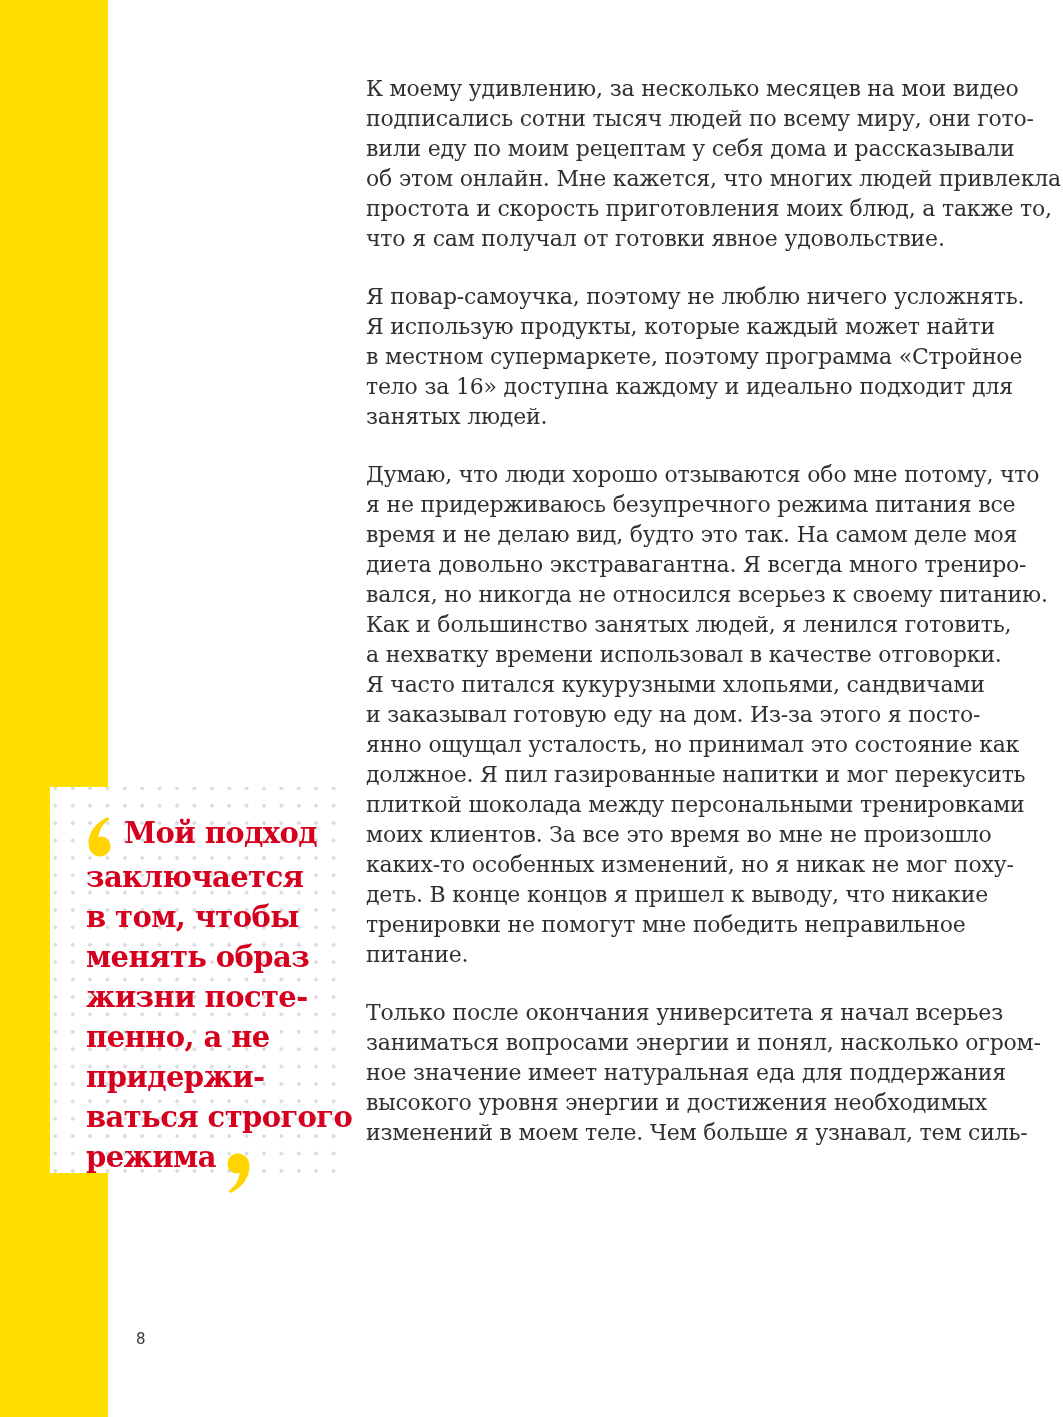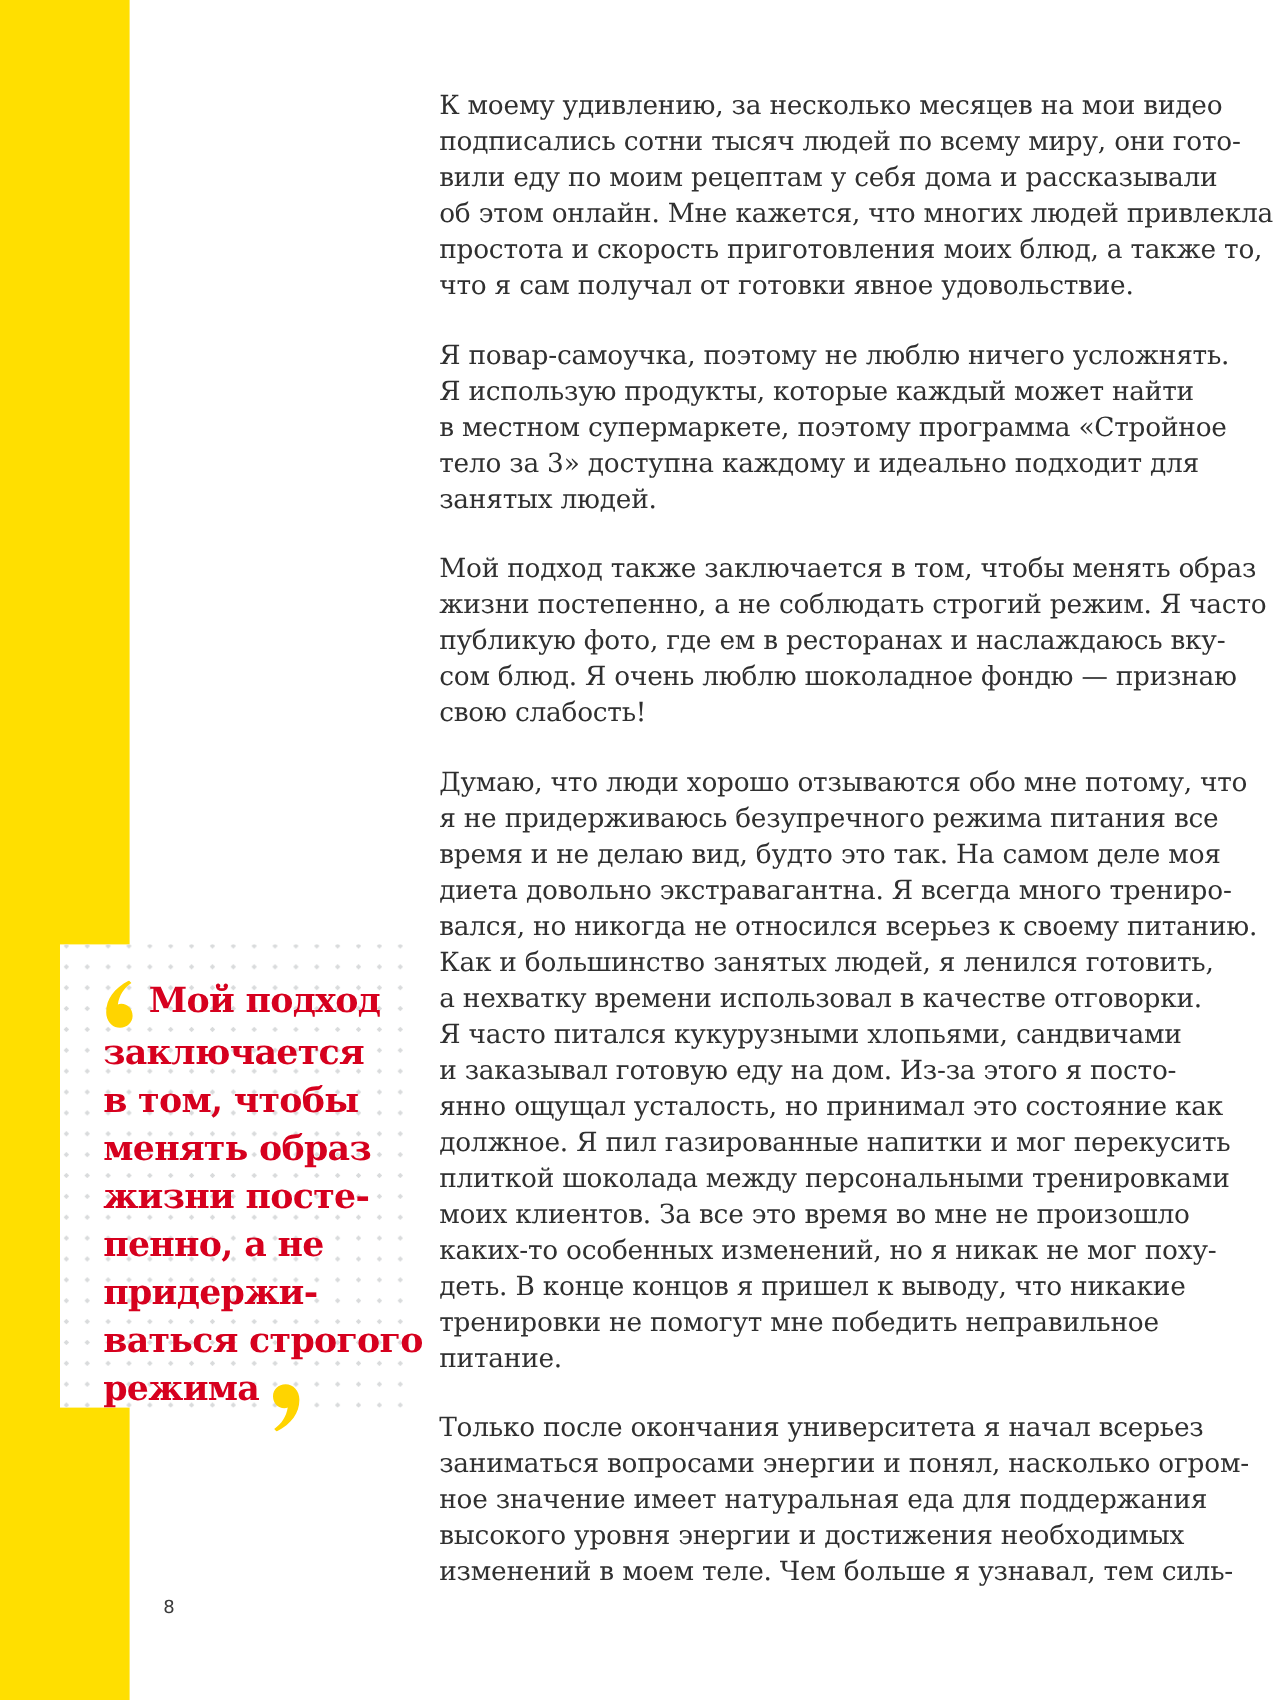--- a/index.html
+++ b/index.html
@@ -97,27 +97,22 @@
   <main class="body-col">
     <p>К моему удивлению, за несколько месяцев на мои видео
 подписались сотни тысяч людей по всему миру, они гото-
 вили еду по моим рецептам у себя дома и рассказывали
 об этом онлайн. Мне кажется, что многих людей привлекла
 простота и скорость приготовления моих блюд, а также то,
 что я сам получал от готовки явное удовольствие.</p>
     <p>Я повар-самоучка, поэтому не люблю ничего усложнять.
 Я использую продукты, которые каждый может найти
 в местном супермаркете, поэтому программа «Стройное
-тело за 3» доступна каждому и идеально подходит для
+тело за 16» доступна каждому и идеально подходит для
 занятых людей.</p>
-    <p>Мой подход также заключается в том, чтобы менять образ
-жизни постепенно, а не соблюдать строгий режим. Я часто
-публикую фото, где ем в ресторанах и наслаждаюсь вку-
-сом блюд. Я очень люблю шоколадное фондю — признаю
-свою слабость!</p>
     <p>Думаю, что люди хорошо отзываются обо мне потому, что
 я не придерживаюсь безупречного режима питания все
 время и не делаю вид, будто это так. На самом деле моя
 диета довольно экстравагантна. Я всегда много трениро-
 вался, но никогда не относился всерьез к своему питанию.
 Как и большинство занятых людей, я ленился готовить,
 а нехватку времени использовал в качестве отговорки.
 Я часто питался кукурузными хлопьями, сандвичами
 и заказывал готовую еду на дом. Из-за этого я посто-
 янно ощущал усталость, но принимал это состояние как

